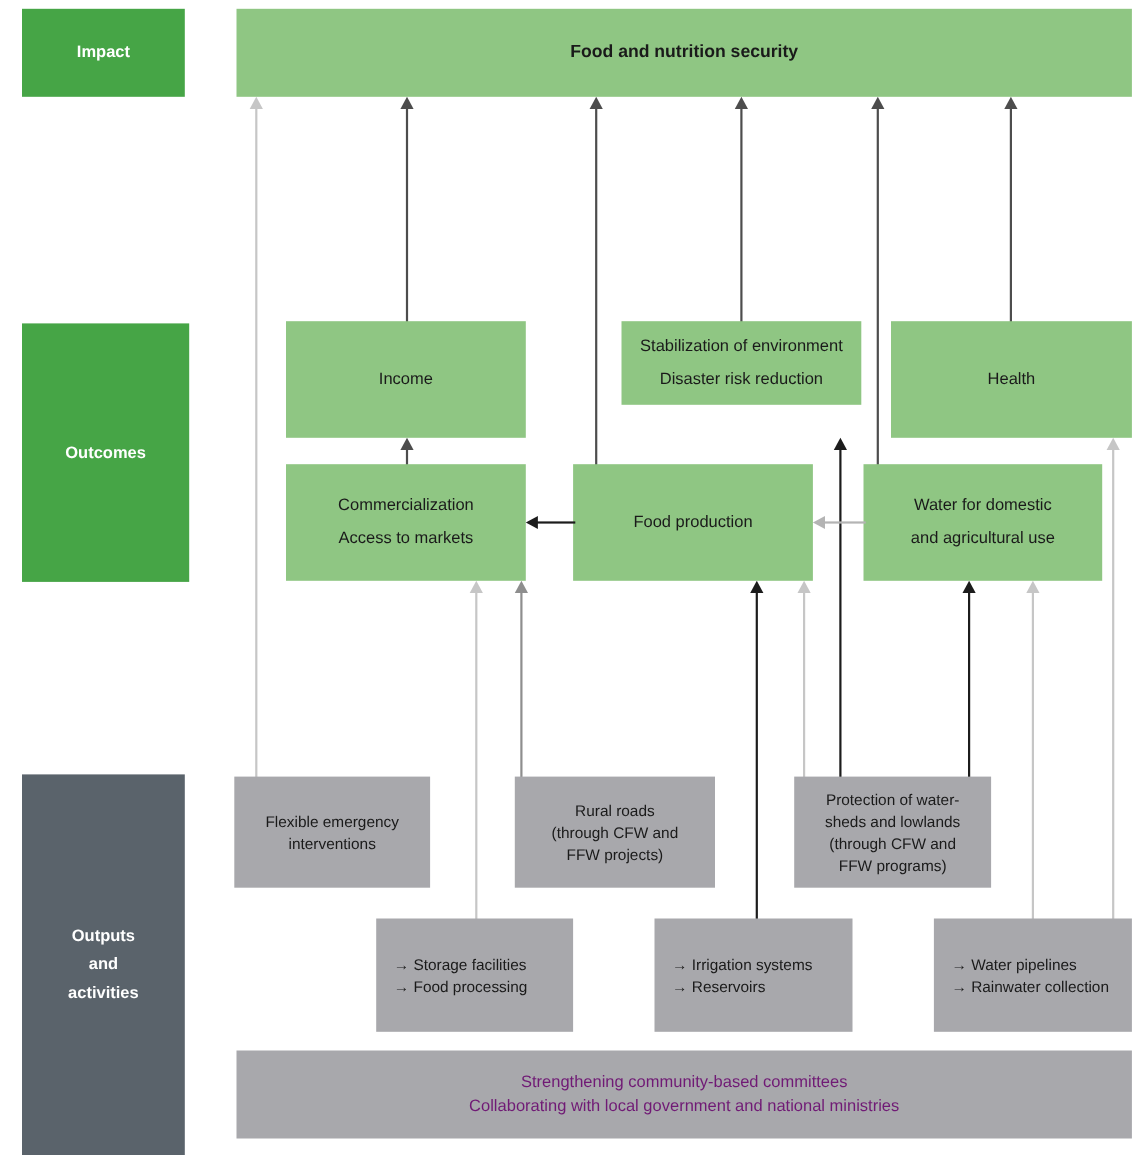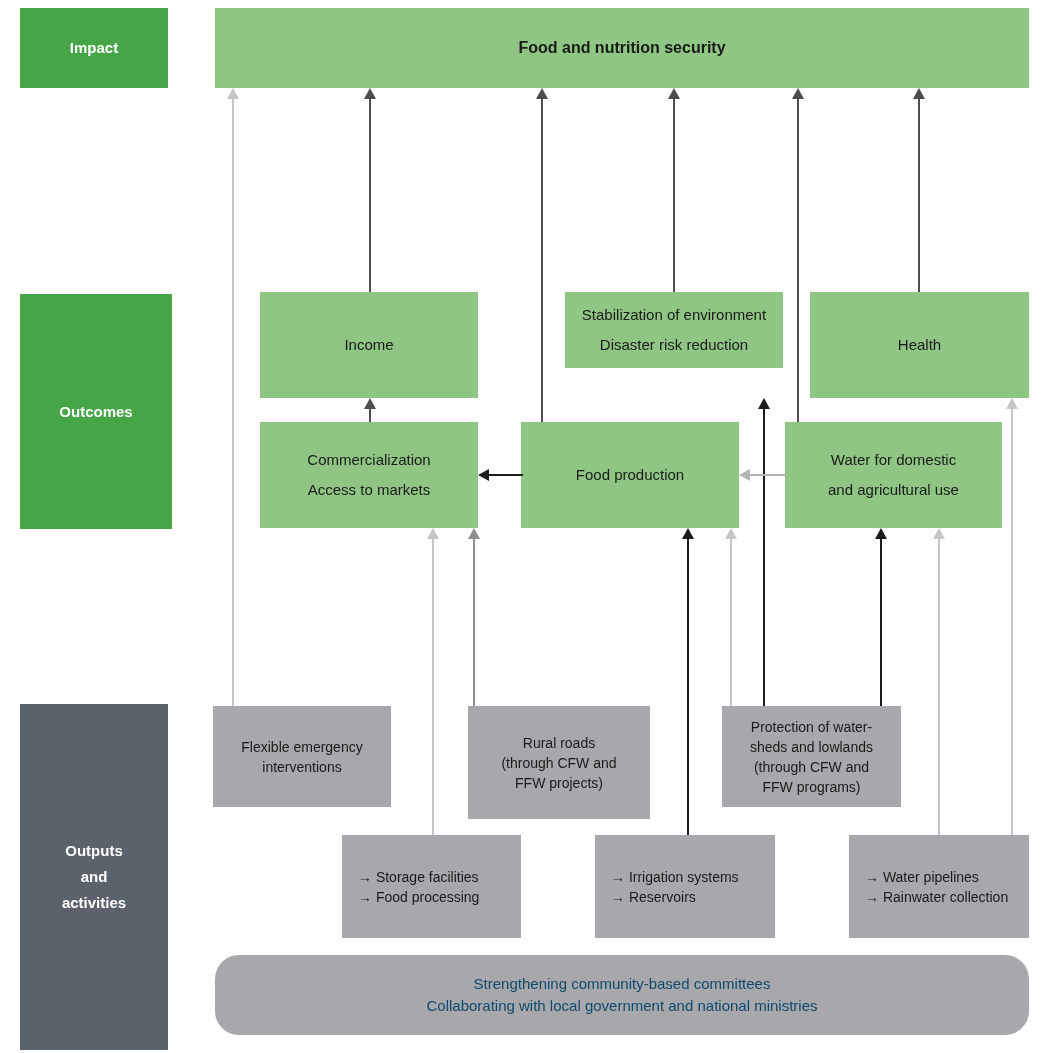--- a/index.html
+++ b/index.html
@@ -9,21 +9,21 @@
   .box{position:absolute;box-sizing:border-box;display:flex;flex-direction:column;
        align-items:center;justify-content:center;text-align:center;z-index:3;}
   .sidebar{color:#ffffff;font-weight:bold;font-size:15px;line-height:26px;}
   .side-impact{background:#46a546;}
   .side-outcomes{background:#46a546;}
   .side-outputs{background:#5a636b;}
 
   .green-bar{background:#8fc683;color:#1a1a1a;font-weight:bold;font-size:16px;}
   .green-box{background:#8fc683;color:#1a1a1a;font-size:15px;line-height:30px;}
   .gray-box{background:#a8a8ac;color:#1a1a1a;font-size:14px;line-height:20px;}
-  .gray-bar{background:#a8a8ac;color:#0c4a6e;font-size:15px;line-height:22px;border-radius:24px;}
+  .gray-bar{background:#a8a8ac;color:#701a75;font-size:15px;line-height:22px;}
   .gray-box.left-align{align-items:flex-start;text-align:left;padding-left:16px;}
   .gray-box .ln{white-space:pre;}
 
   
   .arr{position:absolute;z-index:1;}
   .arr .shaft{position:absolute;left:50%;transform:translateX(-50%);width:2px;bottom:0;}
   .arr .head{position:absolute;left:50%;transform:translateX(-50%);top:0;
              width:0;height:0;border-left:6px solid transparent;border-right:6px solid transparent;}
   .arr.dark  .shaft{background:#4d4d4d;}
   .arr.dark  .head{border-bottom:11px solid #4d4d4d;}
@@ -177,21 +177,21 @@
   <div class="box green-box" style="left:785px; top:422px; width:217px; height:106px;">
     <span>Water for domestic</span>
     <span>and agricultural use</span>
   </div>
 
   <div class="box gray-box" style="left:213px; top:706px; width:178px; height:101px;">
     <span>Flexible emergency</span>
     <span>interventions</span>
   </div>
 
-  <div class="box gray-box" style="left:468px; top:706px; width:182px; height:113px;">
+  <div class="box gray-box" style="left:468px; top:706px; width:182px; height:101px;">
     <span>Rural roads</span>
     <span>(through CFW and</span>
     <span>FFW projects)</span>
   </div>
 
   <div class="box gray-box" style="left:722px; top:706px; width:179px; height:101px;">
     <span>Protection of water-</span>
     <span>sheds and lowlands</span>
     <span>(through CFW and</span>
     <span>FFW programs)</span>

